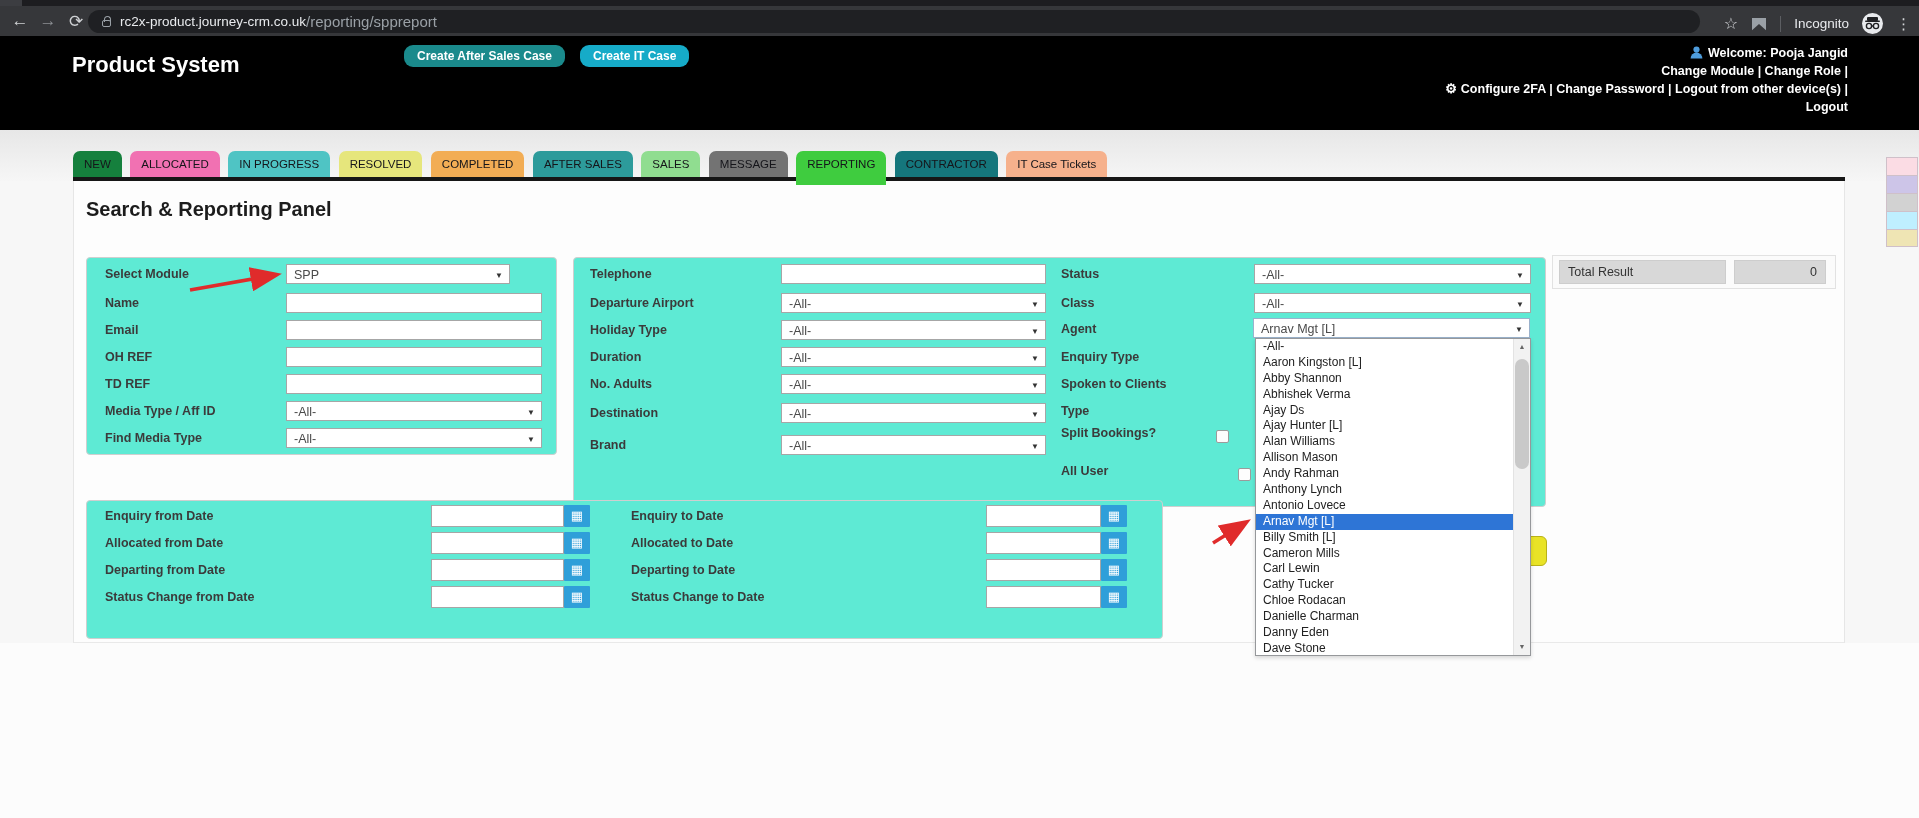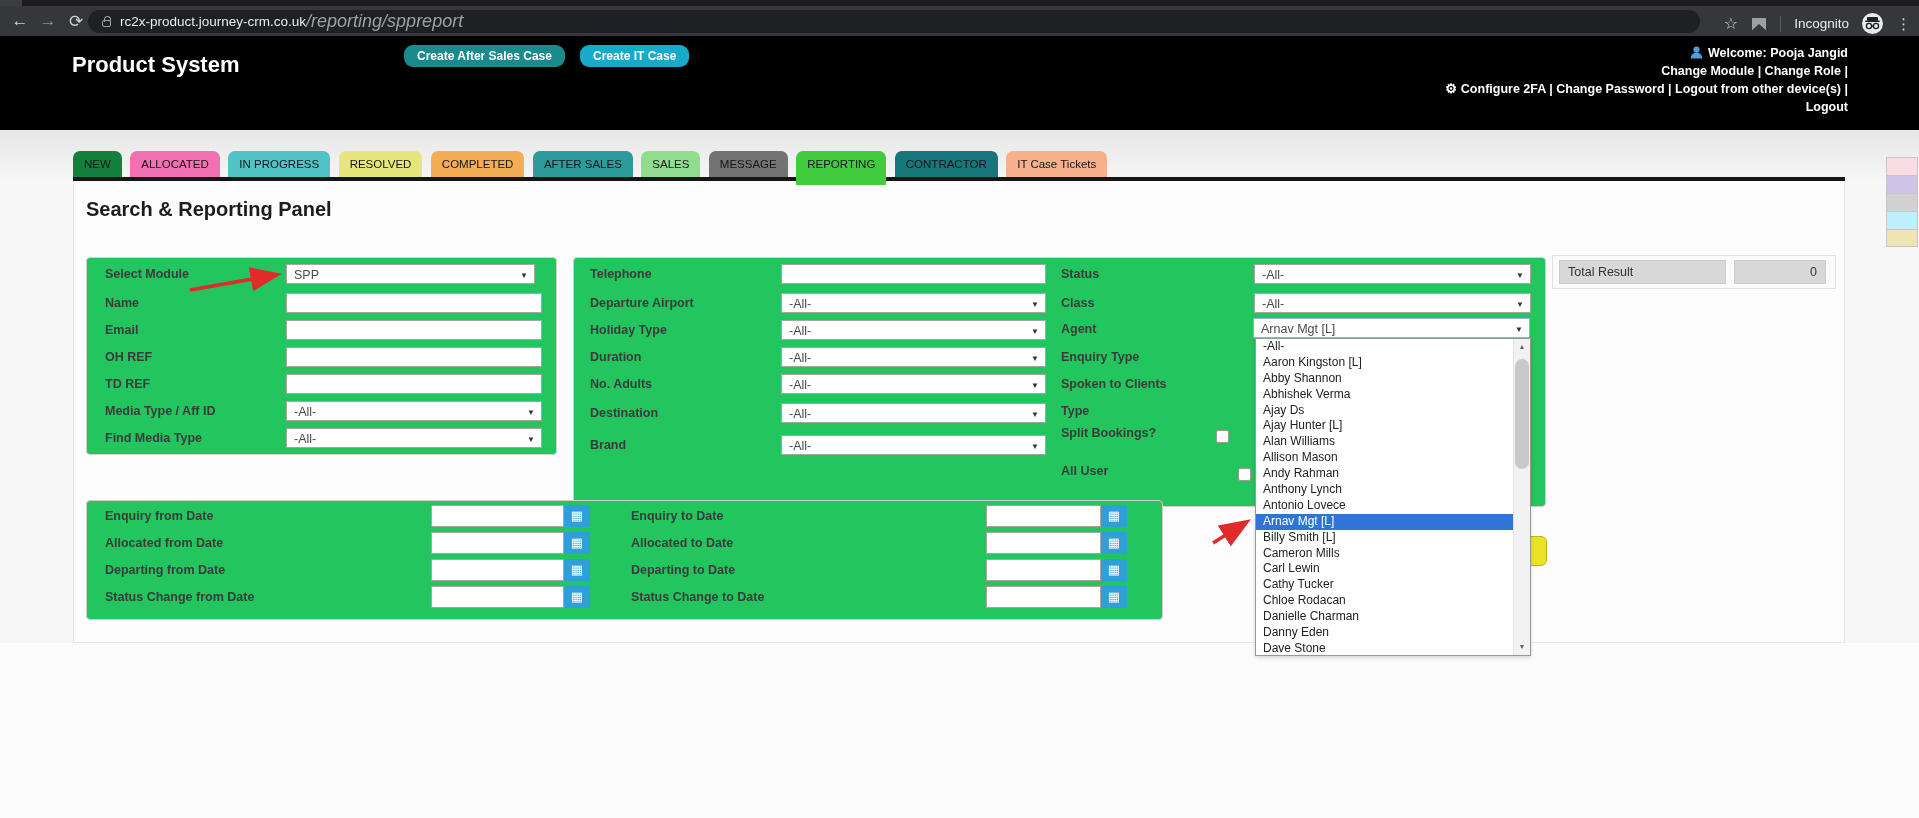--- a/index.html
+++ b/index.html
@@ -13,21 +13,21 @@
   .toolbar { position:absolute; left:0; top:6px; width:1919px; height:30px; background:#36373a;
     display:flex; align-items:center; }
   .nav-ico { width:28px; text-align:center; color:#cfd1d4; font-size:17px; cursor:pointer; }
   .nav-ico.dim { color:#8d9094; }
   .url-pill { position:absolute; left:88px; top:4px; width:1612px; height:23px; background:#1f2023;
     border-radius:12px; display:flex; align-items:center; padding:0 14px; }
   .lock { width:9px; height:7px; border:1.5px solid #9aa0a6; border-radius:2px; position:relative; margin-right:9px; margin-top:3px;}
   .lock:before { content:""; position:absolute; left:1px; top:-5px; width:5px; height:5px;
     border:1.5px solid #9aa0a6; border-bottom:none; border-radius:4px 4px 0 0; }
   .url-host { color:#e8eaed; font-size:13.5px; }
-  .url-path { color:#9aa0a6; font-size:18px;font-style:italic; }
+  .url-path { color:#9aa0a6; font-size:15px; }
   .tb-right { position:absolute; right:8px; top:6px; height:23px; display:flex; align-items:center; gap:13px; }
   .star { color:#d4d6d9; font-size:16px; }
   .flagico { width:16px; height:14px; }
   .tb-sep { width:1px; height:16px; background:#5c5e62; }
   .incog-label { color:#e8eaed; font-size:13.5px; }
   .incog-ava { width:21px; height:21px; border-radius:50%; background:#e8eaed; position:relative; }
   .dots { color:#d4d6d9; font-size:15px; letter-spacing:0; }
 
   
   .app-header { position:absolute; left:0; top:36px; width:1919px; height:94px; background:#000; }
@@ -49,21 +49,21 @@
     border-radius:7px 7px 0 0; font-size:11.5px; color:#15151a; cursor:pointer; vertical-align:top; }
   .tab.active { height:34px; }
   .tabs-underline { position:absolute; left:73px; top:177px; width:1772px; height:4px; background:#161616; z-index:2; }
 
   
   .panel { position:absolute; left:73px; top:181px; width:1772px; height:462px; background:#fdfdfd;
     border-left:1px solid #e6e6e6; border-right:1px solid #e6e6e6; border-bottom:1px solid #e9e9e9; }
   .below { position:absolute; left:0; top:643px; width:1919px; height:175px; background:#fcfcfc; }
   .panel-title { position:absolute; left:86px; top:198px; font-size:20px; font-weight:bold; color:#1c1c1c; }
 
-  .fbox { position:absolute; background:#22c55e; border:1px solid #cfcfcf; border-radius:4px; }
+  .fbox { position:absolute; background:#5eead4; border:1px solid #cfcfcf; border-radius:4px; }
   .lbl { position:absolute; font-size:12.5px; font-weight:bold; color:#3b3b3b; white-space:nowrap; }
   .inp { position:absolute; height:20px; background:#fff; border:1px solid #a6a6a6; }
   .sel { position:absolute; height:20px; background:#fff; border:1px solid #a6a6a6; cursor:pointer; }
   .sel .val { position:absolute; left:7px; top:3px; font-size:12.5px; color:#4a4a4a; white-space:nowrap; }
   .sel .caret { position:absolute; right:6px; top:6px; font-size:8px; color:#333; }
   .chk { position:absolute; width:13px; height:13px; background:#fdfdfd; border:1px solid #9b9b9b; border-radius:2px; cursor:pointer; }
 
   
   .tr-outer { position:absolute; left:1552px; top:255px; width:284px; height:34px; background:#fbfbfb; border:1px solid #e2e2e2; }
   .tr-cell { position:absolute; top:4px; height:24px; line-height:22px; background:#d8d8d8;
@@ -178,21 +178,21 @@
   <div class="panel-title">Search &amp; Reporting Panel</div>
 
   <div class="fbox" style="left:86px;top:257px;width:471px;height:198px">
     <span class="lbl" style="left:18px;top:9px">Select Module</span>
     <span class="lbl" style="left:18px;top:38px">Name</span>
     <span class="lbl" style="left:18px;top:65px">Email</span>
     <span class="lbl" style="left:18px;top:92px">OH REF</span>
     <span class="lbl" style="left:18px;top:119px">TD REF</span>
     <span class="lbl" style="left:18px;top:146px">Media Type / Aff ID</span>
     <span class="lbl" style="left:18px;top:173px">Find Media Type</span>
-    <div class="sel" style="left:199px;top:6px;width:249px">
+    <div class="sel" style="left:199px;top:6px;width:224px">
       <span class="val">SPP</span>
         <span class="caret">▼</span>
     </div>
     <div class="inp" style="left:199px;top:35px;width:256px"></div>
     <div class="inp" style="left:199px;top:62px;width:256px"></div>
     <div class="inp" style="left:199px;top:89px;width:256px"></div>
     <div class="inp" style="left:199px;top:116px;width:256px"></div>
     <div class="sel" style="left:199px;top:143px;width:256px">
       <span class="val">-All-</span>
         <span class="caret">▼</span>
@@ -256,21 +256,21 @@
     </div>
     <span class="chk" style="left:642px;top:172px"></span>
     <span class="chk" style="left:664px;top:210px"></span>
   </div>
 
   <div class="tr-outer">
     <span class="tr-cell tr-lbl">Total Result</span>
     <span class="tr-cell tr-val">0</span>
   </div>
 
-  <div class="fbox" style="left:86px;top:500px;width:1077px;height:120px">
+  <div class="fbox" style="left:86px;top:500px;width:1077px;height:139px">
     <span class="lbl" style="left:18px;top:8px">Enquiry from Date</span>
     <span class="lbl" style="left:18px;top:35px">Allocated from Date</span>
     <span class="lbl" style="left:18px;top:62px">Departing from Date</span>
     <span class="lbl" style="left:18px;top:89px">Status Change from Date</span>
     <div class="dinp" style="left:344px;top:4px;width:133px"></div>
     <div class="dinp" style="left:344px;top:31px;width:133px"></div>
     <div class="dinp" style="left:344px;top:58px;width:133px"></div>
     <div class="dinp" style="left:344px;top:85px;width:133px"></div>
     <span class="cal" style="left:477px;top:4px">▦</span>
     <span class="cal" style="left:477px;top:31px">▦</span>

